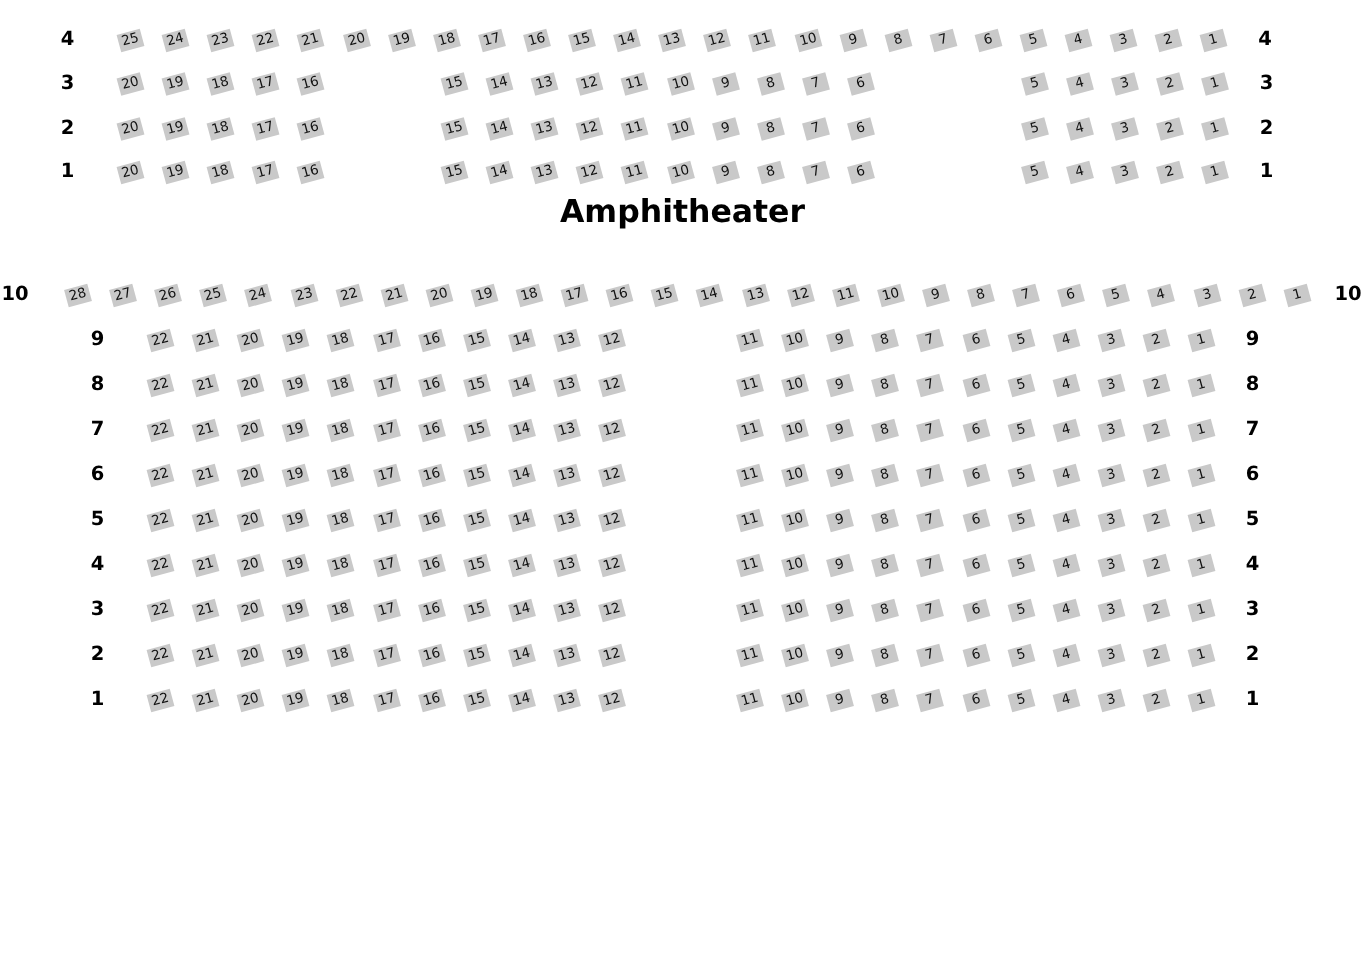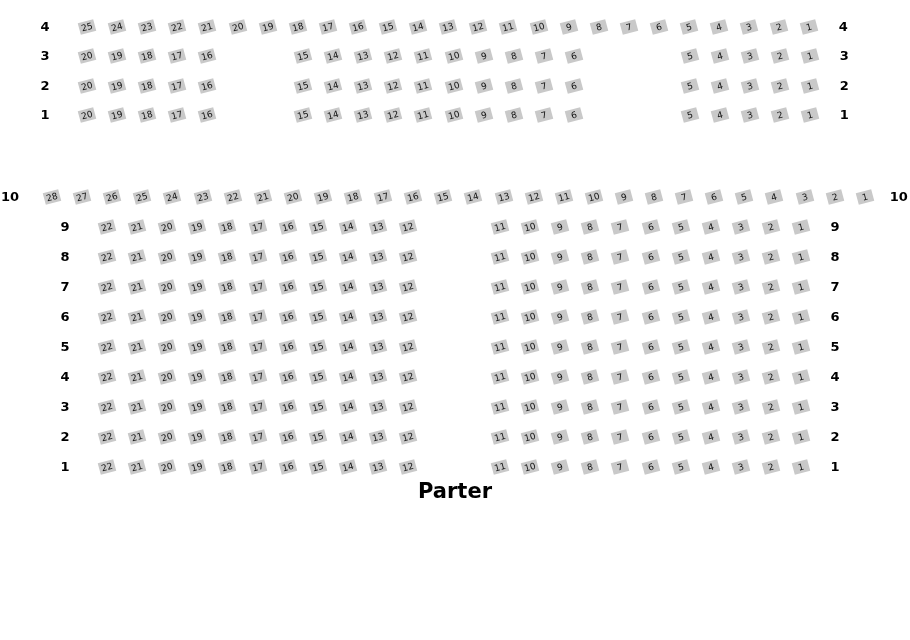--- a/index.html
+++ b/index.html
@@ -46,21 +46,21 @@
     line-height: 24px;
   }
   .amph-title   { top: 129px; }
   .parter-title { top: 479px; }
   .scene-title  { top: 549px; }
 </style>
 </head>
 <body>
 
 <div id="chart" class="chart">
-  <div class="section-title parter-title">Parter</div>
+  <div class="section-title amph-title">Amphitheater</div>
 <div class="seat" style="left: 79px; top: 21px; background: rgb(201, 201, 201); color: rgb(17, 17, 17);">25</div>
     <div class="seat" style="left: 109.1px; top: 21px; background: rgb(201, 201, 201); color: rgb(17, 17, 17);">24</div>
     <div class="seat" style="left: 139.2px; top: 21px; background: rgb(201, 201, 201); color: rgb(17, 17, 17);">23</div>
     <div class="seat" style="left: 169.3px; top: 21px; background: rgb(201, 201, 201); color: rgb(17, 17, 17);">22</div>
     <div class="seat" style="left: 199.4px; top: 21px; background: rgb(201, 201, 201); color: rgb(17, 17, 17);">21</div>
     <div class="seat" style="left: 229.5px; top: 21px; background: rgb(201, 201, 201); color: rgb(17, 17, 17);">20</div>
     <div class="seat" style="left: 259.6px; top: 21px; background: rgb(201, 201, 201); color: rgb(17, 17, 17);">19</div>
     <div class="seat" style="left: 289.7px; top: 21px; background: rgb(201, 201, 201); color: rgb(17, 17, 17);">18</div>
     <div class="seat" style="left: 319.8px; top: 21px; background: rgb(201, 201, 201); color: rgb(17, 17, 17);">17</div>
     <div class="seat" style="left: 349.9px; top: 21px; background: rgb(201, 201, 201); color: rgb(17, 17, 17);">16</div>

